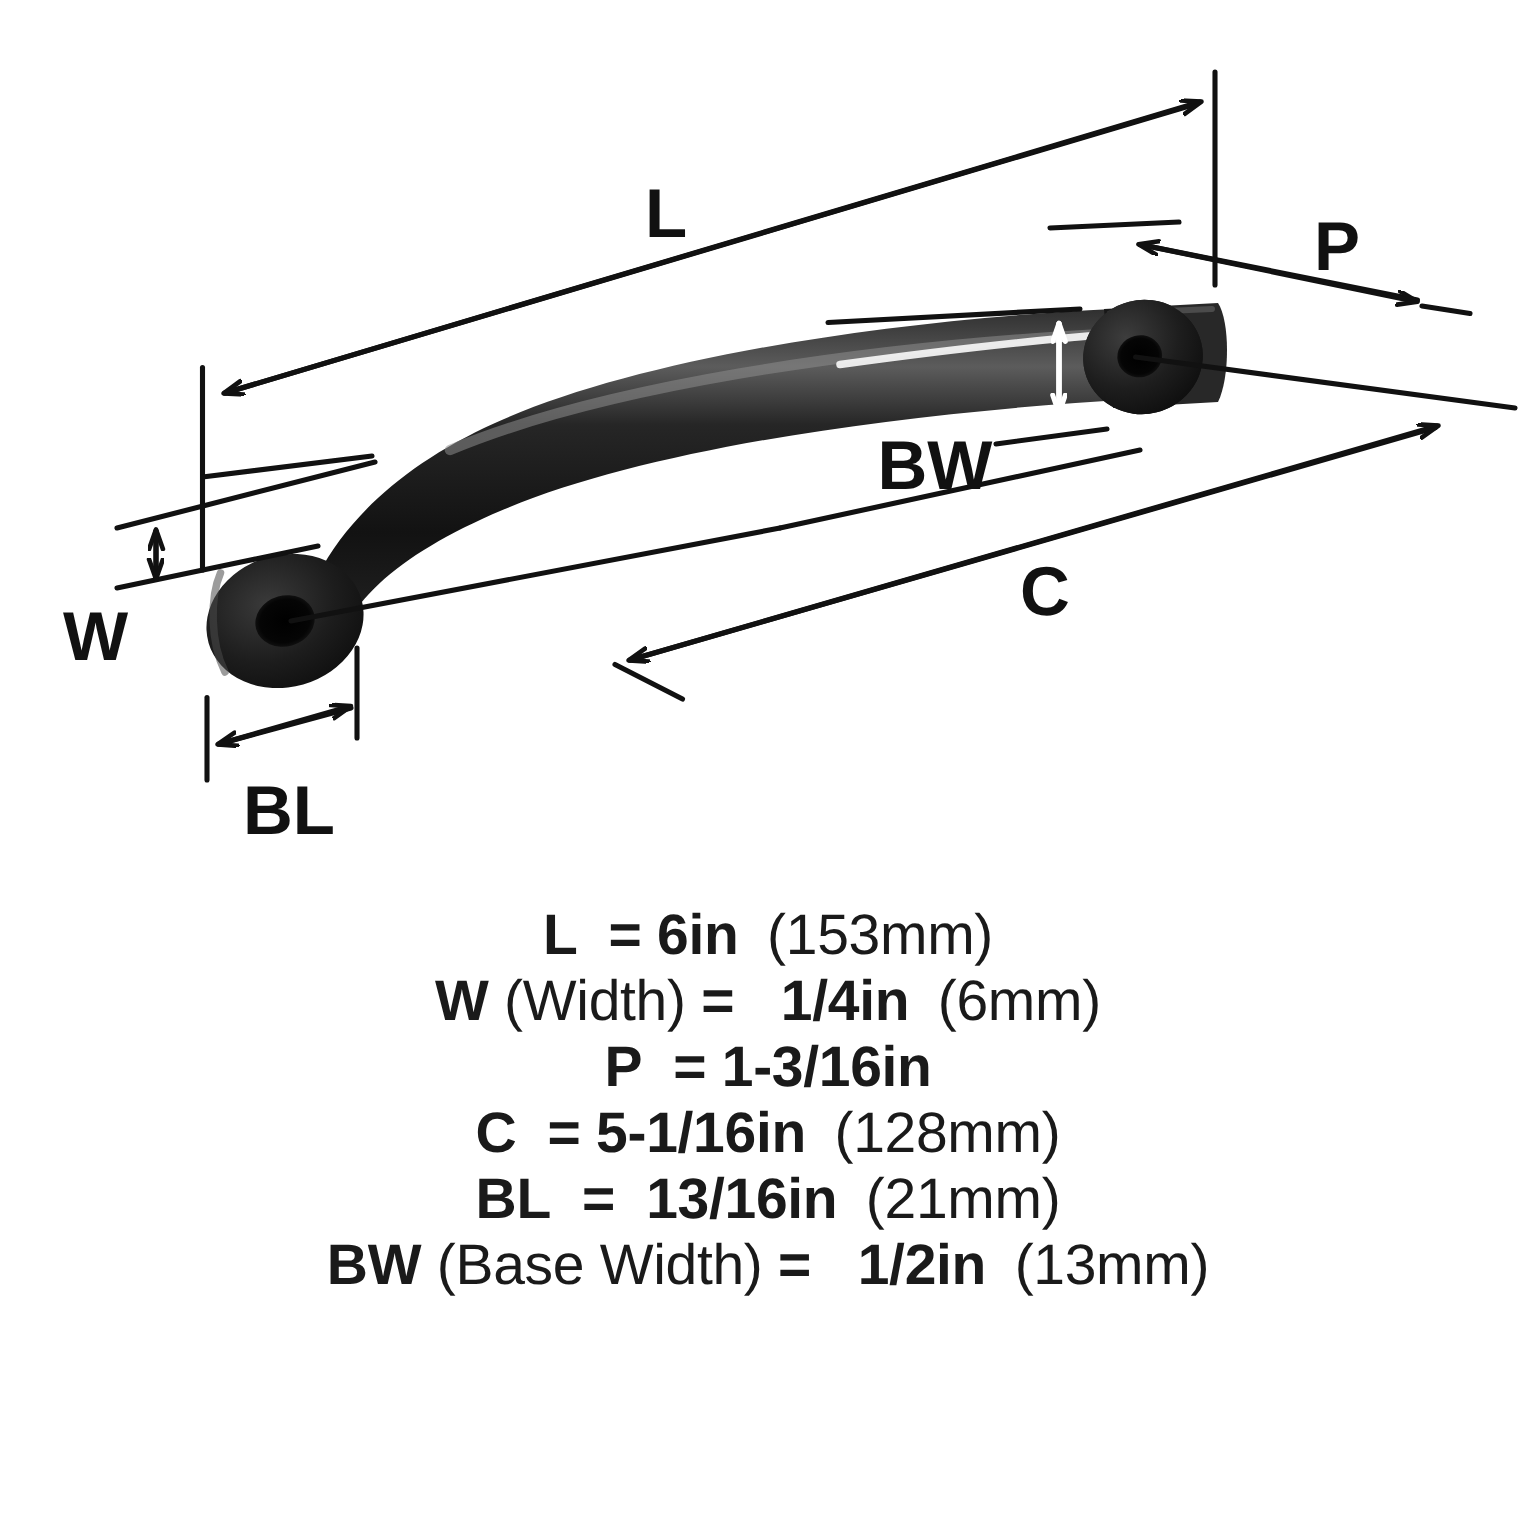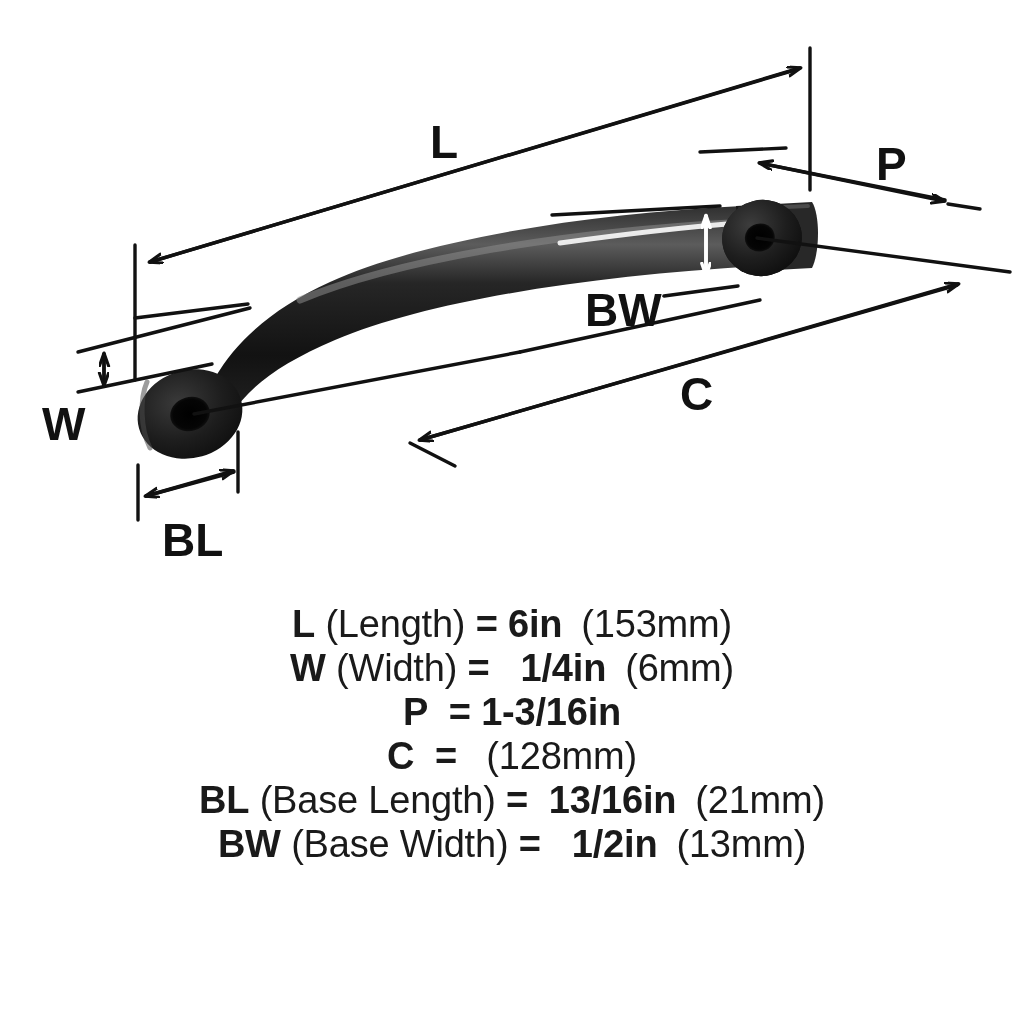--- a/index.html
+++ b/index.html
@@ -144,36 +144,36 @@
       <text x="680" y="410">C</text>
       <text x="42" y="440">W</text>
       <text x="162" y="556">BL</text>
     </g>
   </svg>
 </div>
 
 <div id="spec-block">
 
   <div class="spec-row">
-    <span class="sym">L</span><span> </span><span class="name">(Length)</span><span> </span><span class="eq">=</span><span> </span><span class="imp">6in</span><span class="met">(153mm)</span>
+    <span class="sym">L</span><span> </span><span> </span><span class="eq">=</span><span> </span><span class="imp">6in</span><span class="met">(153mm)</span>
   </div>
 
   <div class="spec-row">
     <span class="sym">W</span><span> </span><span class="name">(Width)</span><span> </span><span class="eq">=</span><span>   </span><span class="imp">1/4in</span><span class="met">(6mm)</span>
   </div>
 
   <div class="spec-row">
     <span class="sym">P</span><span> </span><span> </span><span class="eq">=</span><span> </span><span class="imp">1-3/16in</span>
   </div>
 
   <div class="spec-row">
-    <span class="sym">C</span><span> </span><span> </span><span class="eq">=</span><span> </span><span class="met">(128mm)</span>
+    <span class="sym">C</span><span> </span><span> </span><span class="eq">=</span><span> </span><span class="imp">5-1/16in</span><span class="met">(128mm)</span>
   </div>
 
   <div class="spec-row">
-    <span class="sym">BL</span><span> </span><span class="name">(Base Length)</span><span> </span><span class="eq">=</span><span>  </span><span class="imp">13/16in</span><span class="met">(21mm)</span>
+    <span class="sym">BL</span><span> </span><span> </span><span class="eq">=</span><span>  </span><span class="imp">13/16in</span><span class="met">(21mm)</span>
   </div>
 
   <div class="spec-row">
     <span class="sym">BW</span><span> </span><span class="name">(Base Width)</span><span> </span><span class="eq">=</span><span>   </span><span class="imp">1/2in</span><span class="met">(13mm)</span>
   </div>
 
 </div>
 
 </body></html>

